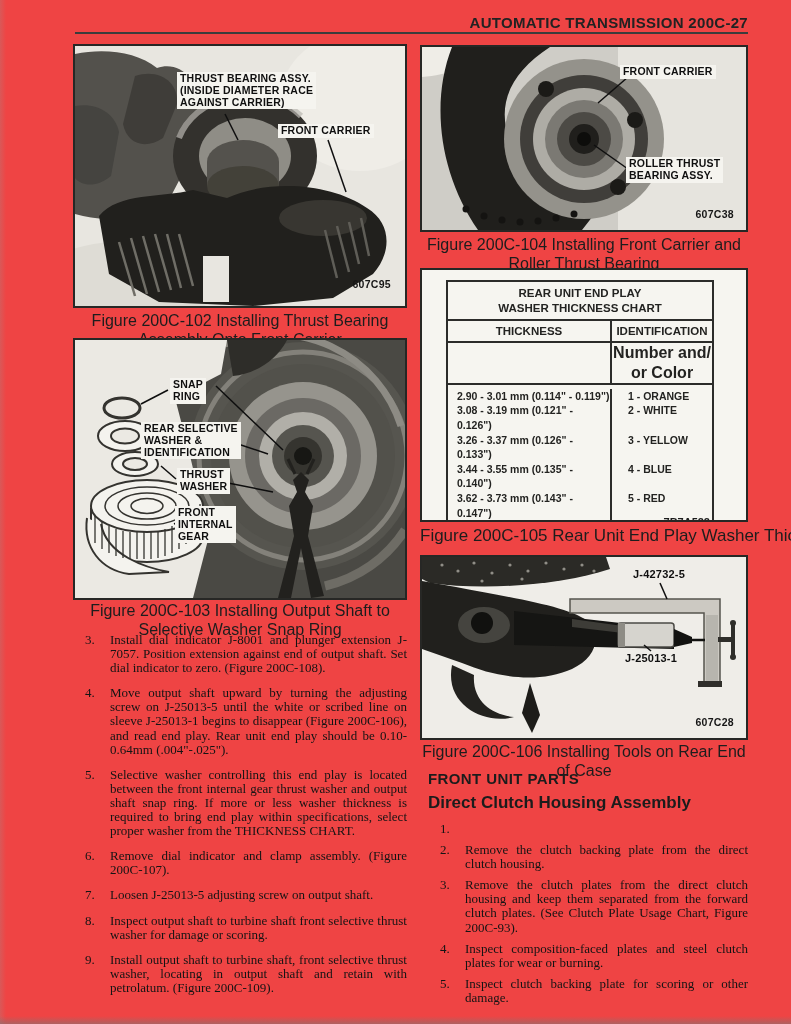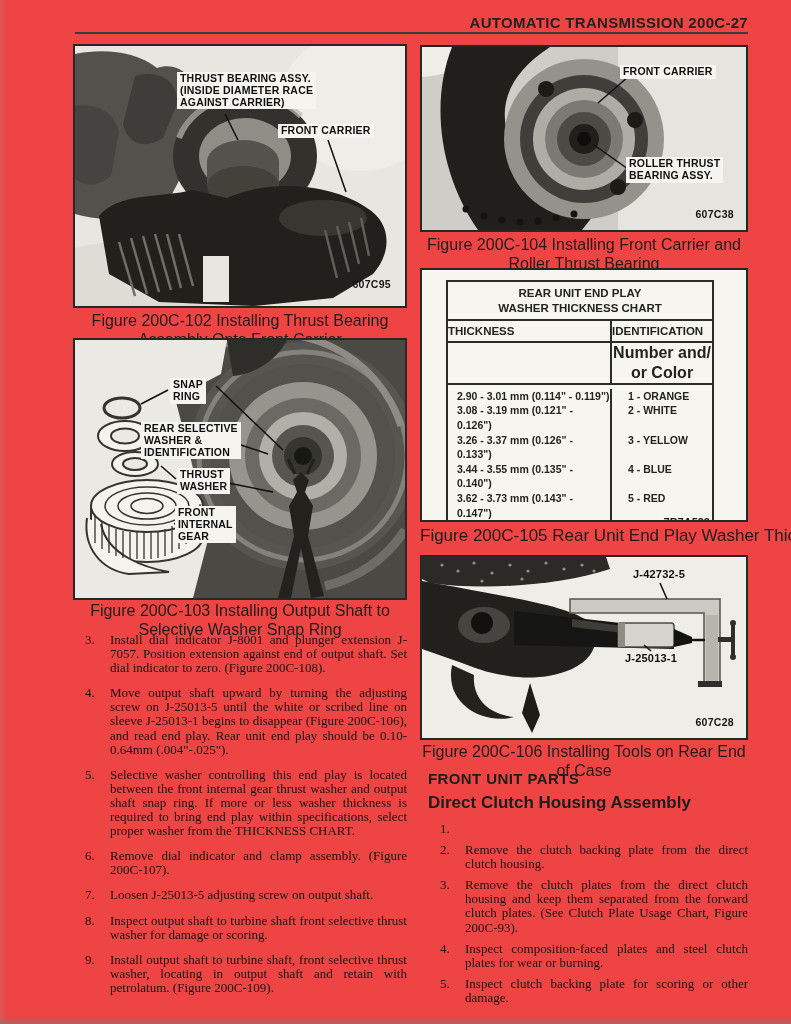--- a/index.html
+++ b/index.html
@@ -25,21 +25,21 @@
   .pcode{position:absolute;font-weight:bold;font-size:10.5px;color:#161616;background:transparent;letter-spacing:.3px;}
 
   
   .tbl{position:absolute;left:24px;top:10px;width:264px;border:2px solid #2c2c2a;background:#f6f5f0;
        font-family:"Liberation Sans",sans-serif;color:#232321;}
   .t-title{border-bottom:2px solid #2c2c2a;text-align:center;font-weight:bold;font-size:11.5px;
            line-height:1.3;padding:4px 0 3px 0;}
   .trow{display:flex;align-items:stretch;}
   .tc-l{width:164px;border-right:2px solid #2c2c2a;box-sizing:border-box;}
   .tc-r{flex:1;}
-  .t-head .tc-l,.t-head .tc-r{font-weight:bold;font-size:11.5px;padding:4px 0;}
+  .t-head .tc-l,.t-head .tc-r{text-align:center;font-weight:bold;font-size:11.5px;padding:4px 0;}
   .t-head{border-bottom:2px solid #2c2c2a;}
   .t-sub{border-bottom:2px solid #2c2c2a;}
   .t-sub .tc-r{text-align:center;font-weight:bold;font-size:16px;line-height:1.25;padding:0 0;white-space:pre-line;}
   .t-sub .tc-l{min-height:30px;}
   .t-body .tc-l{padding:0 0 0 9px;font-size:10.5px;font-weight:bold;line-height:14.6px;}
   .t-body .tc-r{padding:0 0 0 16px;font-size:10.5px;font-weight:bold;line-height:14.6px;}
   .t-body-wrap{padding:4px 0 4px 0;}
   .t-code{position:absolute;left:24px;top:246px;width:264px;text-align:right;font-weight:bold;font-size:11px;}
 
   

